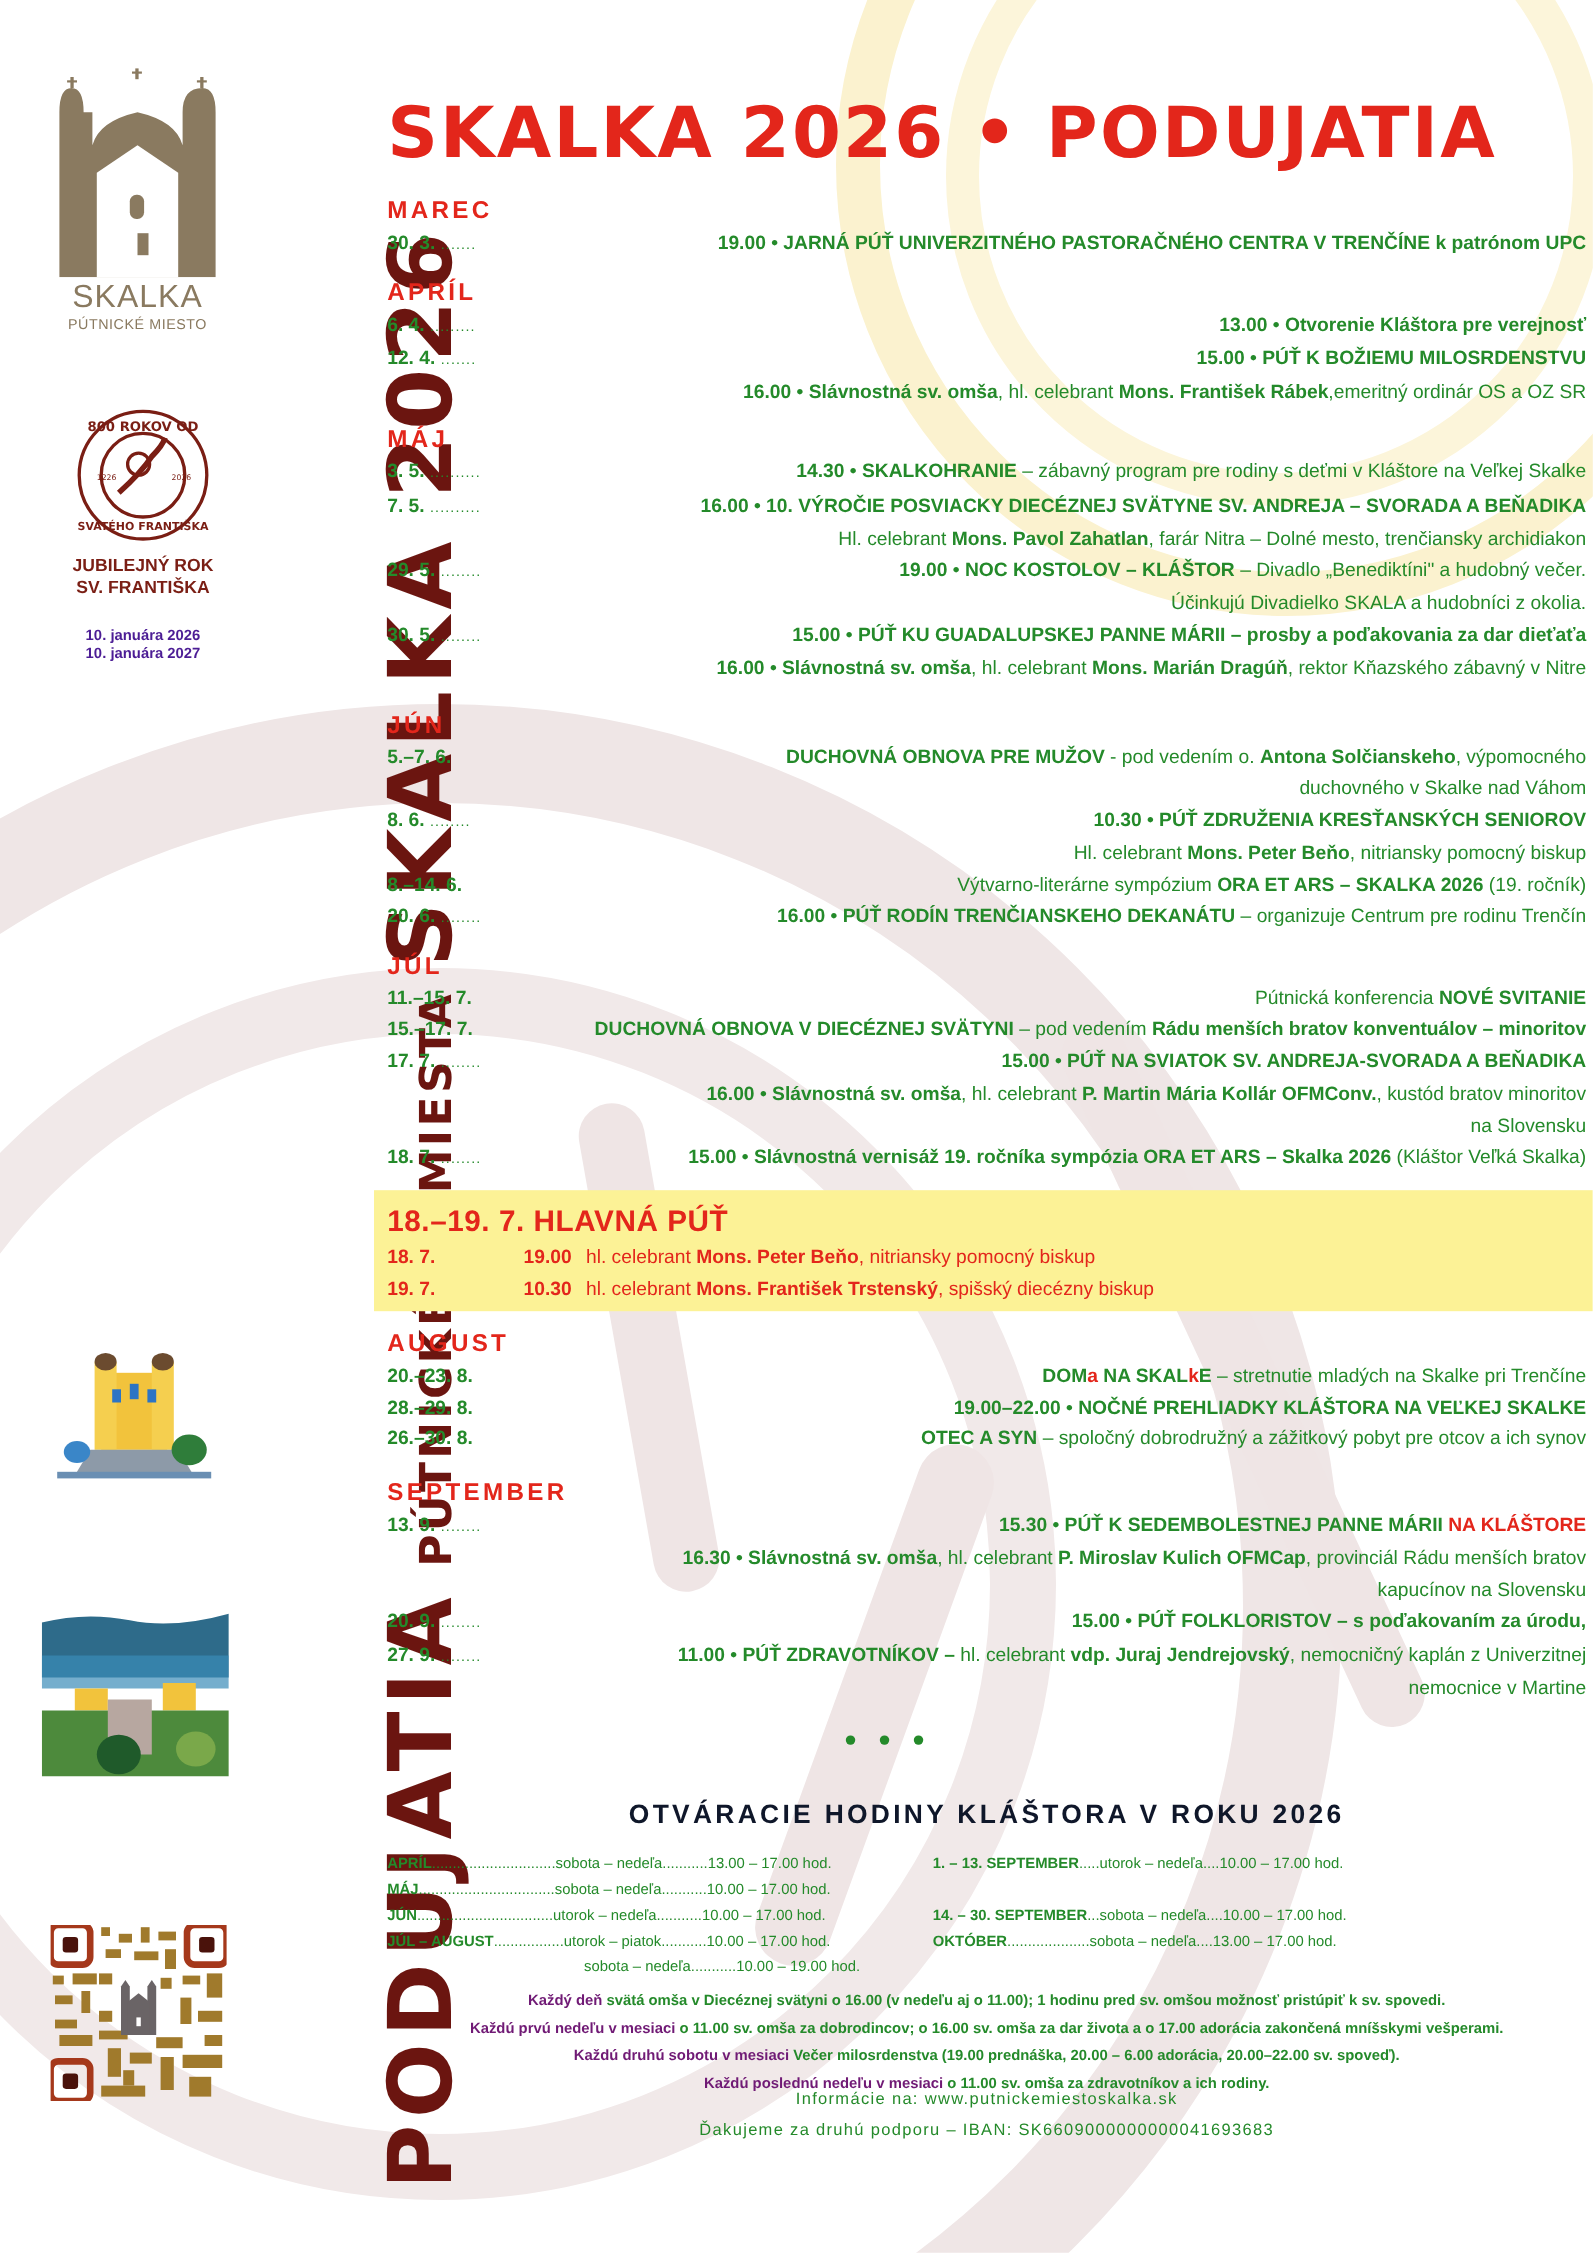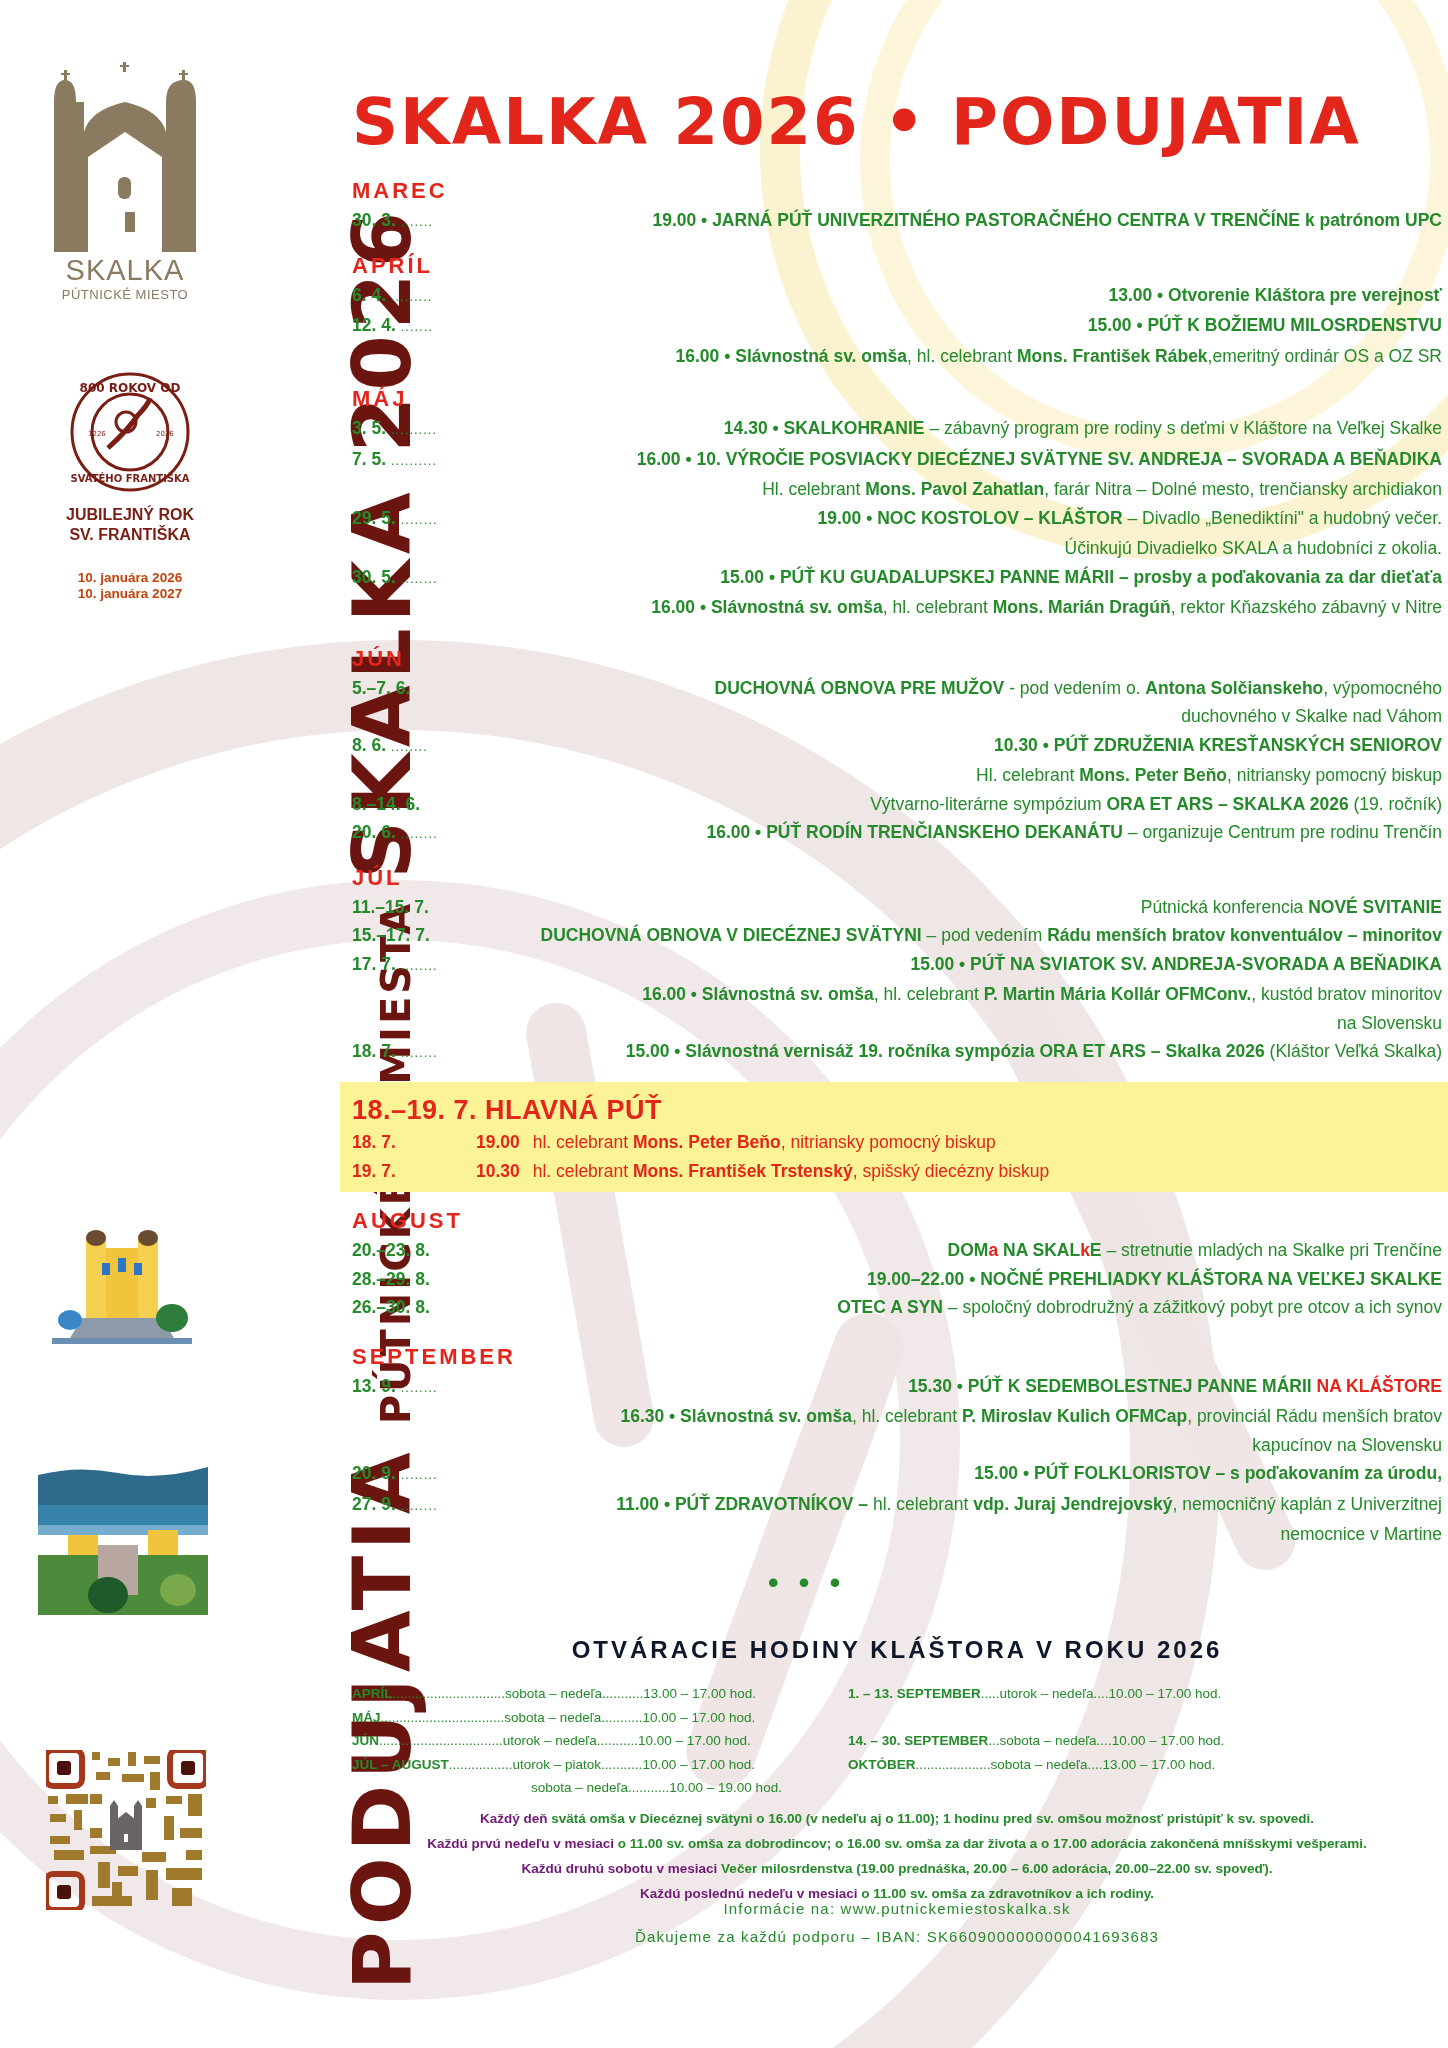--- a/index.html
+++ b/index.html
@@ -41,21 +41,21 @@
     text-align: center; color: #8a7a60; font-size: 13px; letter-spacing: 0.5px;
     font-family: "Liberation Sans", sans-serif;
   }
   .seal-logo { position: absolute; left: 68px; top: 370px; width: 124px; height: 124px; }
   .jubilee {
     position: absolute; left: 20px; top: 505px; width: 220px; text-align: center;
     color: #7a1e14; font-weight: bold; font-size: 16px; line-height: 20px;
   }
   .jubilee-dates {
     position: absolute; left: 20px; top: 570px; width: 220px; text-align: center;
-    color: #c2410c; font-weight: bold; font-size: 13.5px; line-height: 16px;
+    color: #4c1d95; font-weight: bold; font-size: 13.5px; line-height: 16px;
   }
   .painting1 { position: absolute; left: 42px; top: 1218px; width: 160px; height: 140px; }
   .painting2 { position: absolute; left: 38px; top: 1465px; width: 170px; height: 150px; }
   .qr { position: absolute; left: 46px; top: 1750px; width: 160px; height: 160px; }
 
   
   .vertical-big {
     position: absolute; left: 336px; top: 1990px;
     transform-origin: 0 0; transform: rotate(-90deg);
     white-space: nowrap; color: #6b1510; font-weight: bold;
@@ -485,14 +485,14 @@
 
 <div class="notes">
   <div><span class="red">Každý deň</span><span> svätá omša v Diecéznej svätyni o 16.00 (v nedeľu aj o 11.00); 1 hodinu pred sv. omšou možnosť pristúpiť k sv. spovedi.</span></div>
   <div><span class="red">Každú prvú nedeľu v mesiaci</span><span> o 11.00 sv. omša za dobrodincov; o 16.00 sv. omša za dar života a o 17.00 adorácia zakončená mníšskymi vešperami.</span></div>
   <div><span class="red">Každú druhú sobotu v mesiaci</span><span> Večer milosrdenstva (19.00 prednáška, 20.00 – 6.00 adorácia, 20.00–22.00 sv. spoveď).</span></div>
   <div><span class="red">Každú poslednú nedeľu v mesiaci</span><span> o 11.00 sv. omša za zdravotníkov a ich rodiny.</span></div>
 </div>
 
 <div class="footer">
   <div>Informácie na: www.putnickemiestoskalka.sk</div>
-  <div>Ďakujeme za každú podporu – IBAN: SK6609000000000041693683</div>
+  <div>Ďakujeme za druhú podporu – IBAN: SK6609000000000041693683</div>
 </div>
 
 </body></html>

